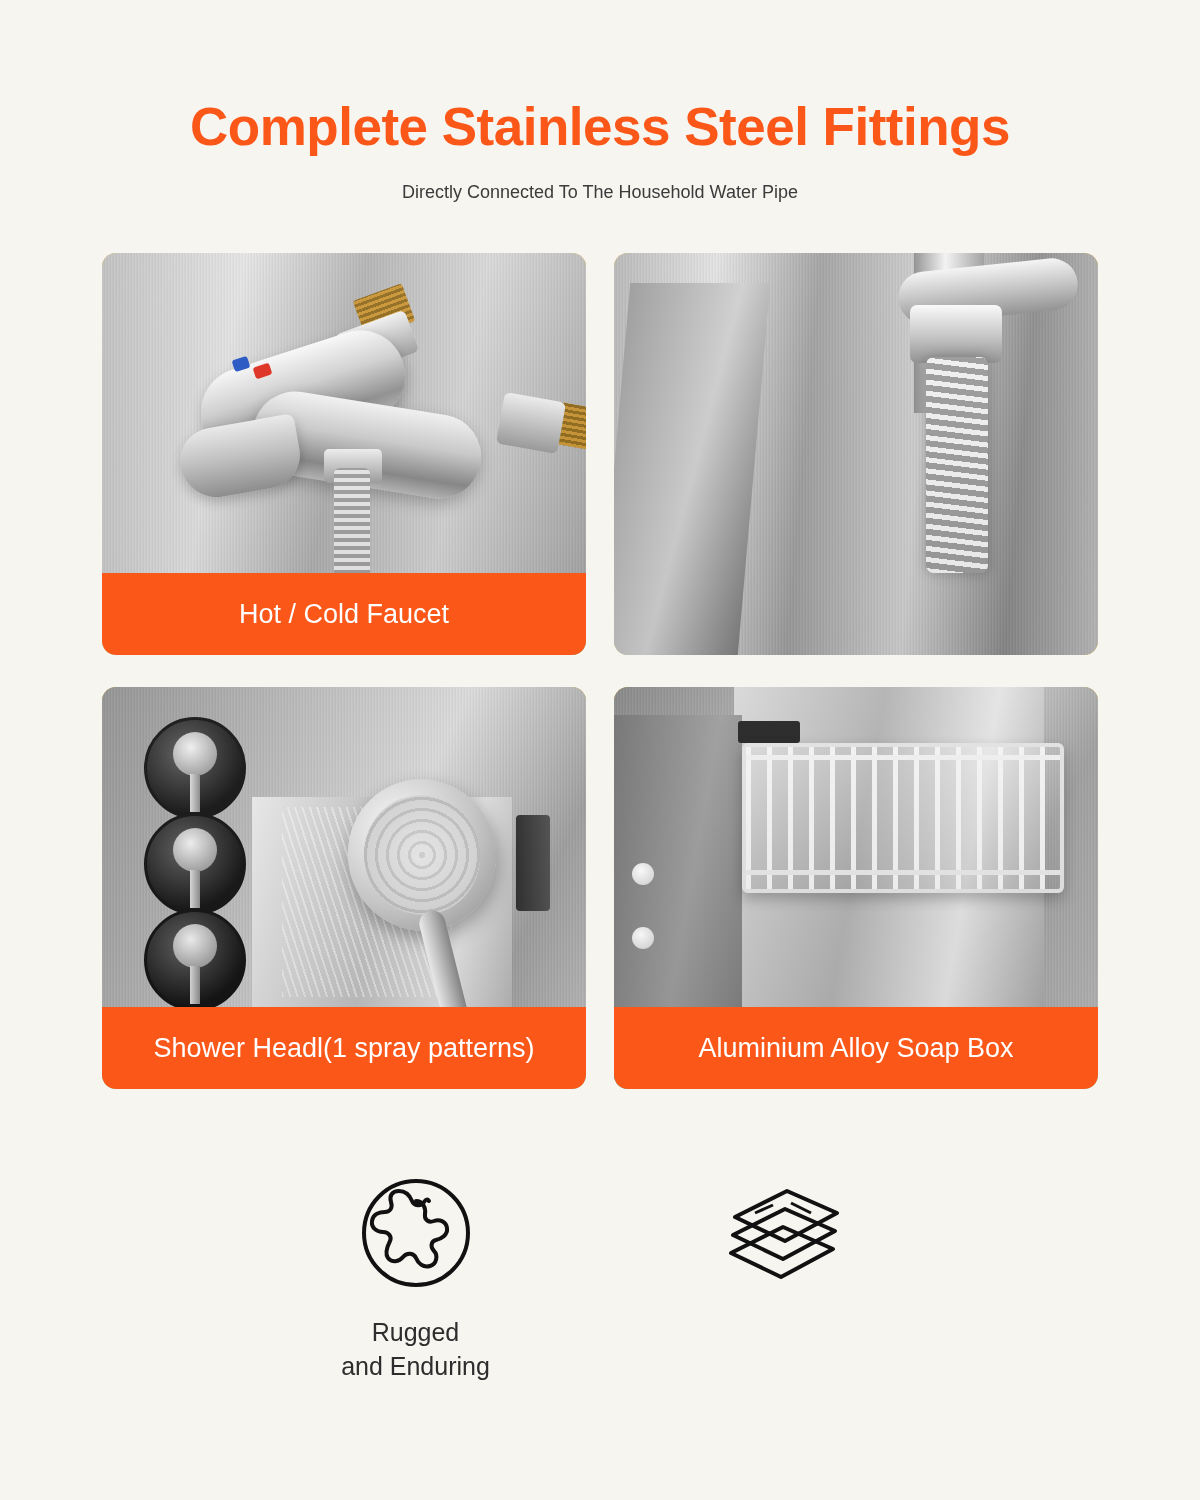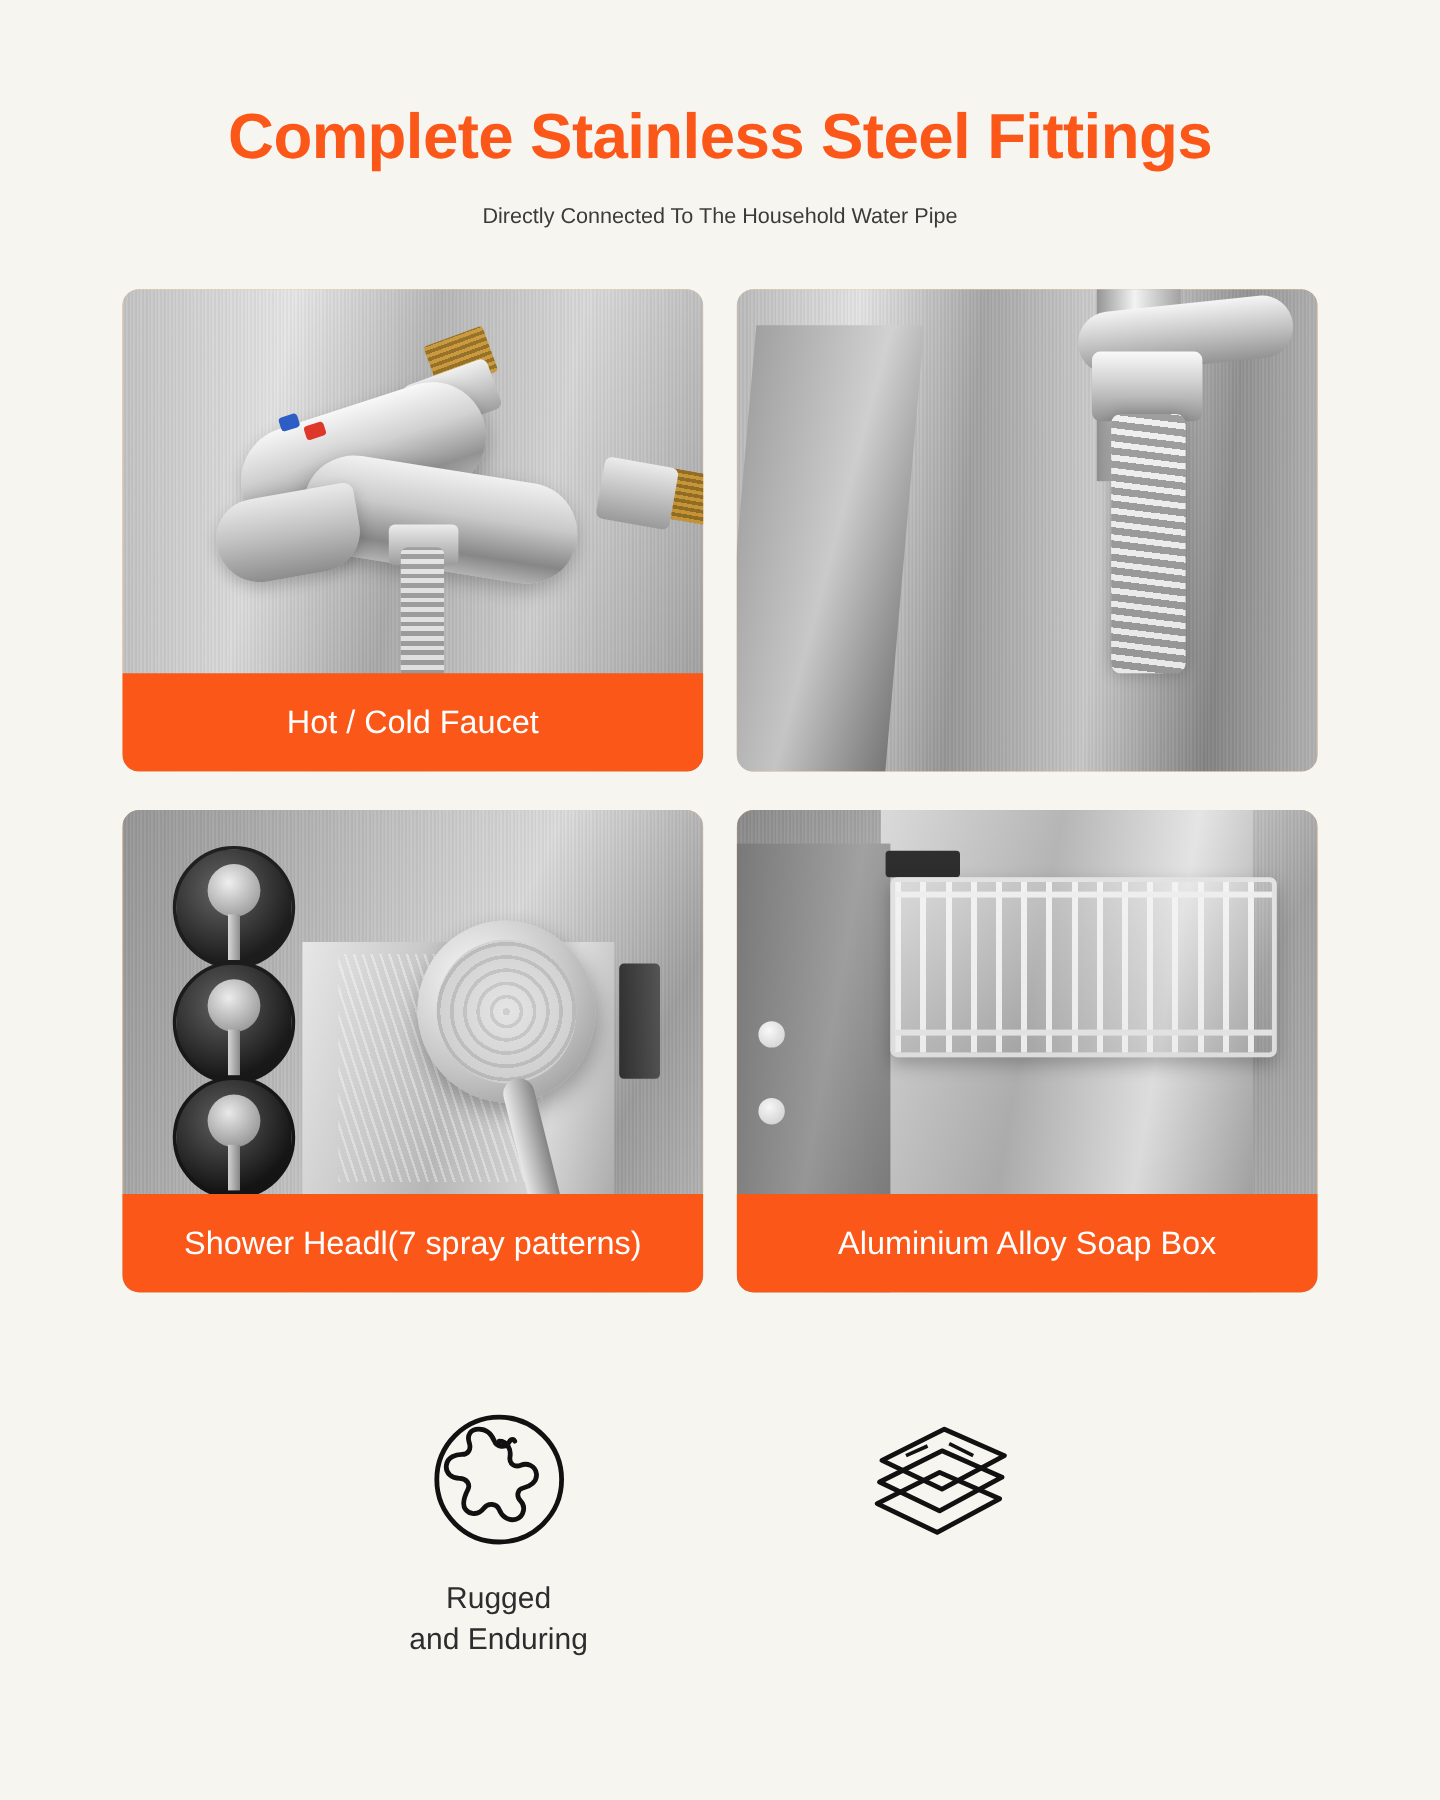--- a/index.html
+++ b/index.html
@@ -24,21 +24,21 @@
   .header {
     padding-top: 86px;
     text-align: center;
   }
   .title {
     font-size: 53px;
     font-weight: bold;
     color: #fb5719;
     letter-spacing: -0.5px;
     line-height: 1.1;
-    margin: 0;
+    margin: 12px;
   }
   .subtitle {
     margin: 26px 0 0 0;
     font-size: 18px;
     color: #3b3b3b;
     font-weight: 400;
   }
 
   
   .grid {
@@ -47,21 +47,21 @@
     display: grid;
     grid-template-columns: 484px 484px;
     grid-template-rows: 402px 402px;
     column-gap: 28px;
     row-gap: 32px;
   }
   .card {
     position: relative;
     border-radius: 14px;
     overflow: hidden;
-    background: #fdba74;
+    background: #eab308;
   }
   .card-photo {
     position: absolute;
     inset: 0;
     overflow: hidden;
   }
   .card-label {
     position: absolute;
     left: 0;
     right: 0;
@@ -382,21 +382,21 @@
             <div class="c3-stem"></div>
         </div>
 
         <div class="c3-spray"></div>
         <div class="c3-head">
             <div class="c3-headface"></div>
           </div>
         <div class="c3-handleb"></div>
         <div class="shade-v" style="opacity:.28"></div>
       </div>
-      <div class="card-label">Shower Headl(7 spray patterns)</div>
+      <div class="card-label">Shower Headl(1 spray patterns)</div>
     </div>
 
     <div class="card">
       <div class="card-photo">
         <div class="c4-bg"></div>
         <div class="brush"></div>
         <div class="c4-panel"></div>
         <div class="c4-left"></div>
         <div class="c4-hole" style="left:18px; top:176px;"></div>
         <div class="c4-hole" style="left:18px; top:240px;"></div>

